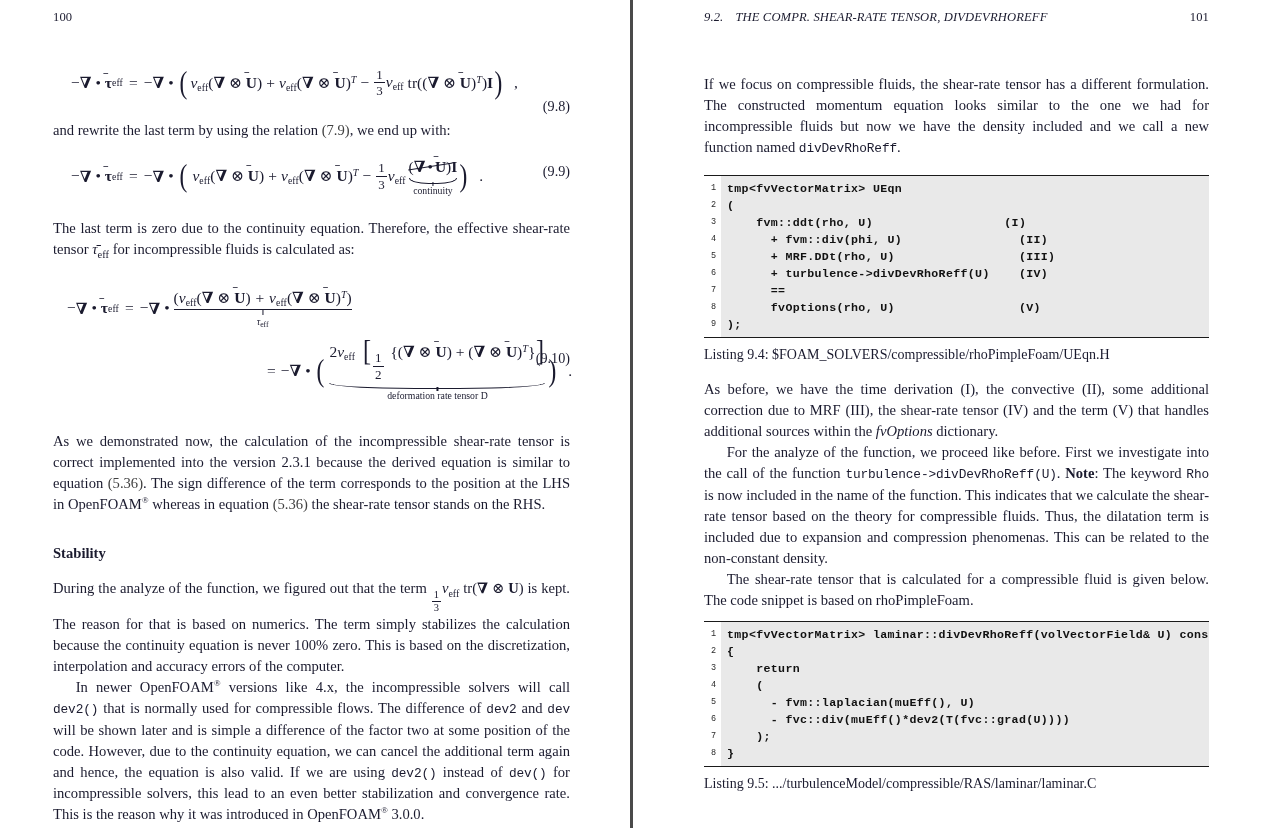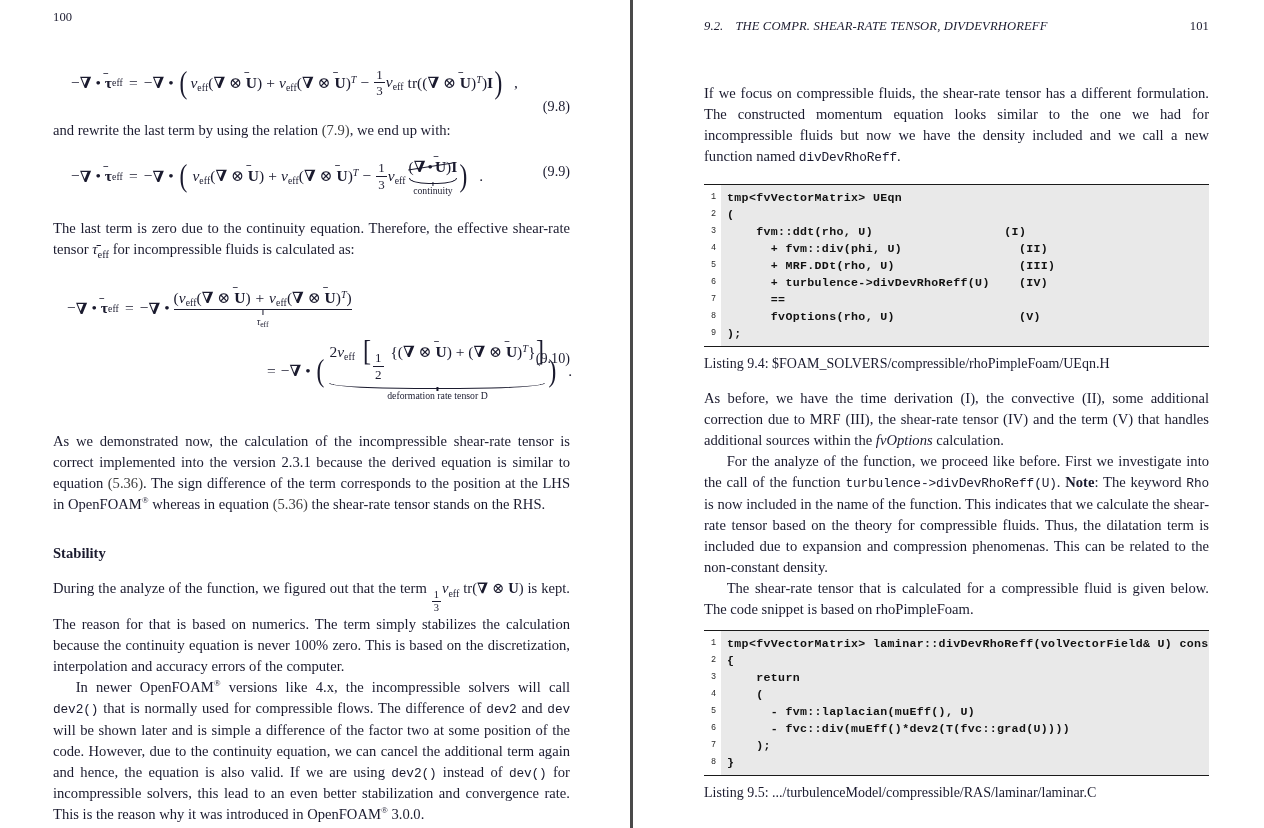--- a/index.html
+++ b/index.html
@@ -19,21 +19,21 @@
     width: 1264px;
     height: 828px;
     display: flex;
   }
   .page {
     position: relative;
     height: 828px;
     box-sizing: border-box;
   }
   .page-left  { width: 632px; padding: 10px 62px 0 53px; }
-  .page-right { width: 632px; padding: 19px 55px 0 72px; }
+  .page-right { width: 632px; padding: 10px 55px 0 72px; }
 
   .gutter-rule {
     position: absolute;
     left: 630px;
     top: 0;
     width: 3px;
     height: 828px;
     background: #4a4a4a;
   }
 
@@ -438,21 +438,21 @@
       + turbulence-&gt;divDevRhoReff(U)    (IV)
       ==
       fvOptions(rho, U)                 (V)
 );</div>
     </div>
 
     <p class="caption">Listing 9.4: $FOAM_SOLVERS/compressible/rhoPimpleFoam/UEqn.H</p>
 
     <div class="gap-m"></div>
 
-    <p class="body"><span>As before, we have the time derivation (I), the convective (II), some additional correction due to MRF (III), the shear-rate tensor (IV) and the term (V) that handles additional sources within the </span><span class="ital">fvOptions</span><span> calculation.</span></p>
+    <p class="body"><span>As before, we have the time derivation (I), the convective (II), some additional correction due to MRF (III), the shear-rate tensor (IV) and the term (V) that handles additional sources within the </span><span class="ital">fvOptions</span><span> dictionary.</span></p>
 
     <p class="body indent"><span>For the analyze of the function, we proceed like before. First we investigate into the call of the function </span><span class="mono">turbulence-&gt;divDevRhoReff(U)</span><span>. </span><span class="bold">Note</span><span>: The keyword </span><span class="mono">Rho</span><span> is now included in the name of the function. This indicates that we calculate the shear-rate tensor based on the theory for compressible fluids. Thus, the dilatation term is included due to expansion and compression phenomenas. This can be related to the non-constant density.</span></p>
 
     <p class="body indent">The shear-rate tensor that is calculated for a compressible fluid is given below. The code snippet is based on rhoPimpleFoam.</p>
 
     <div class="gap-s"></div>
 
     <div class="listing">
       <div class="gutter-nums">1<br>2<br>3<br>4<br>5<br>6<br>7<br>8</div>
       <div class="codebody">tmp&lt;fvVectorMatrix&gt; laminar::divDevRhoReff(volVectorField&amp; U) const

